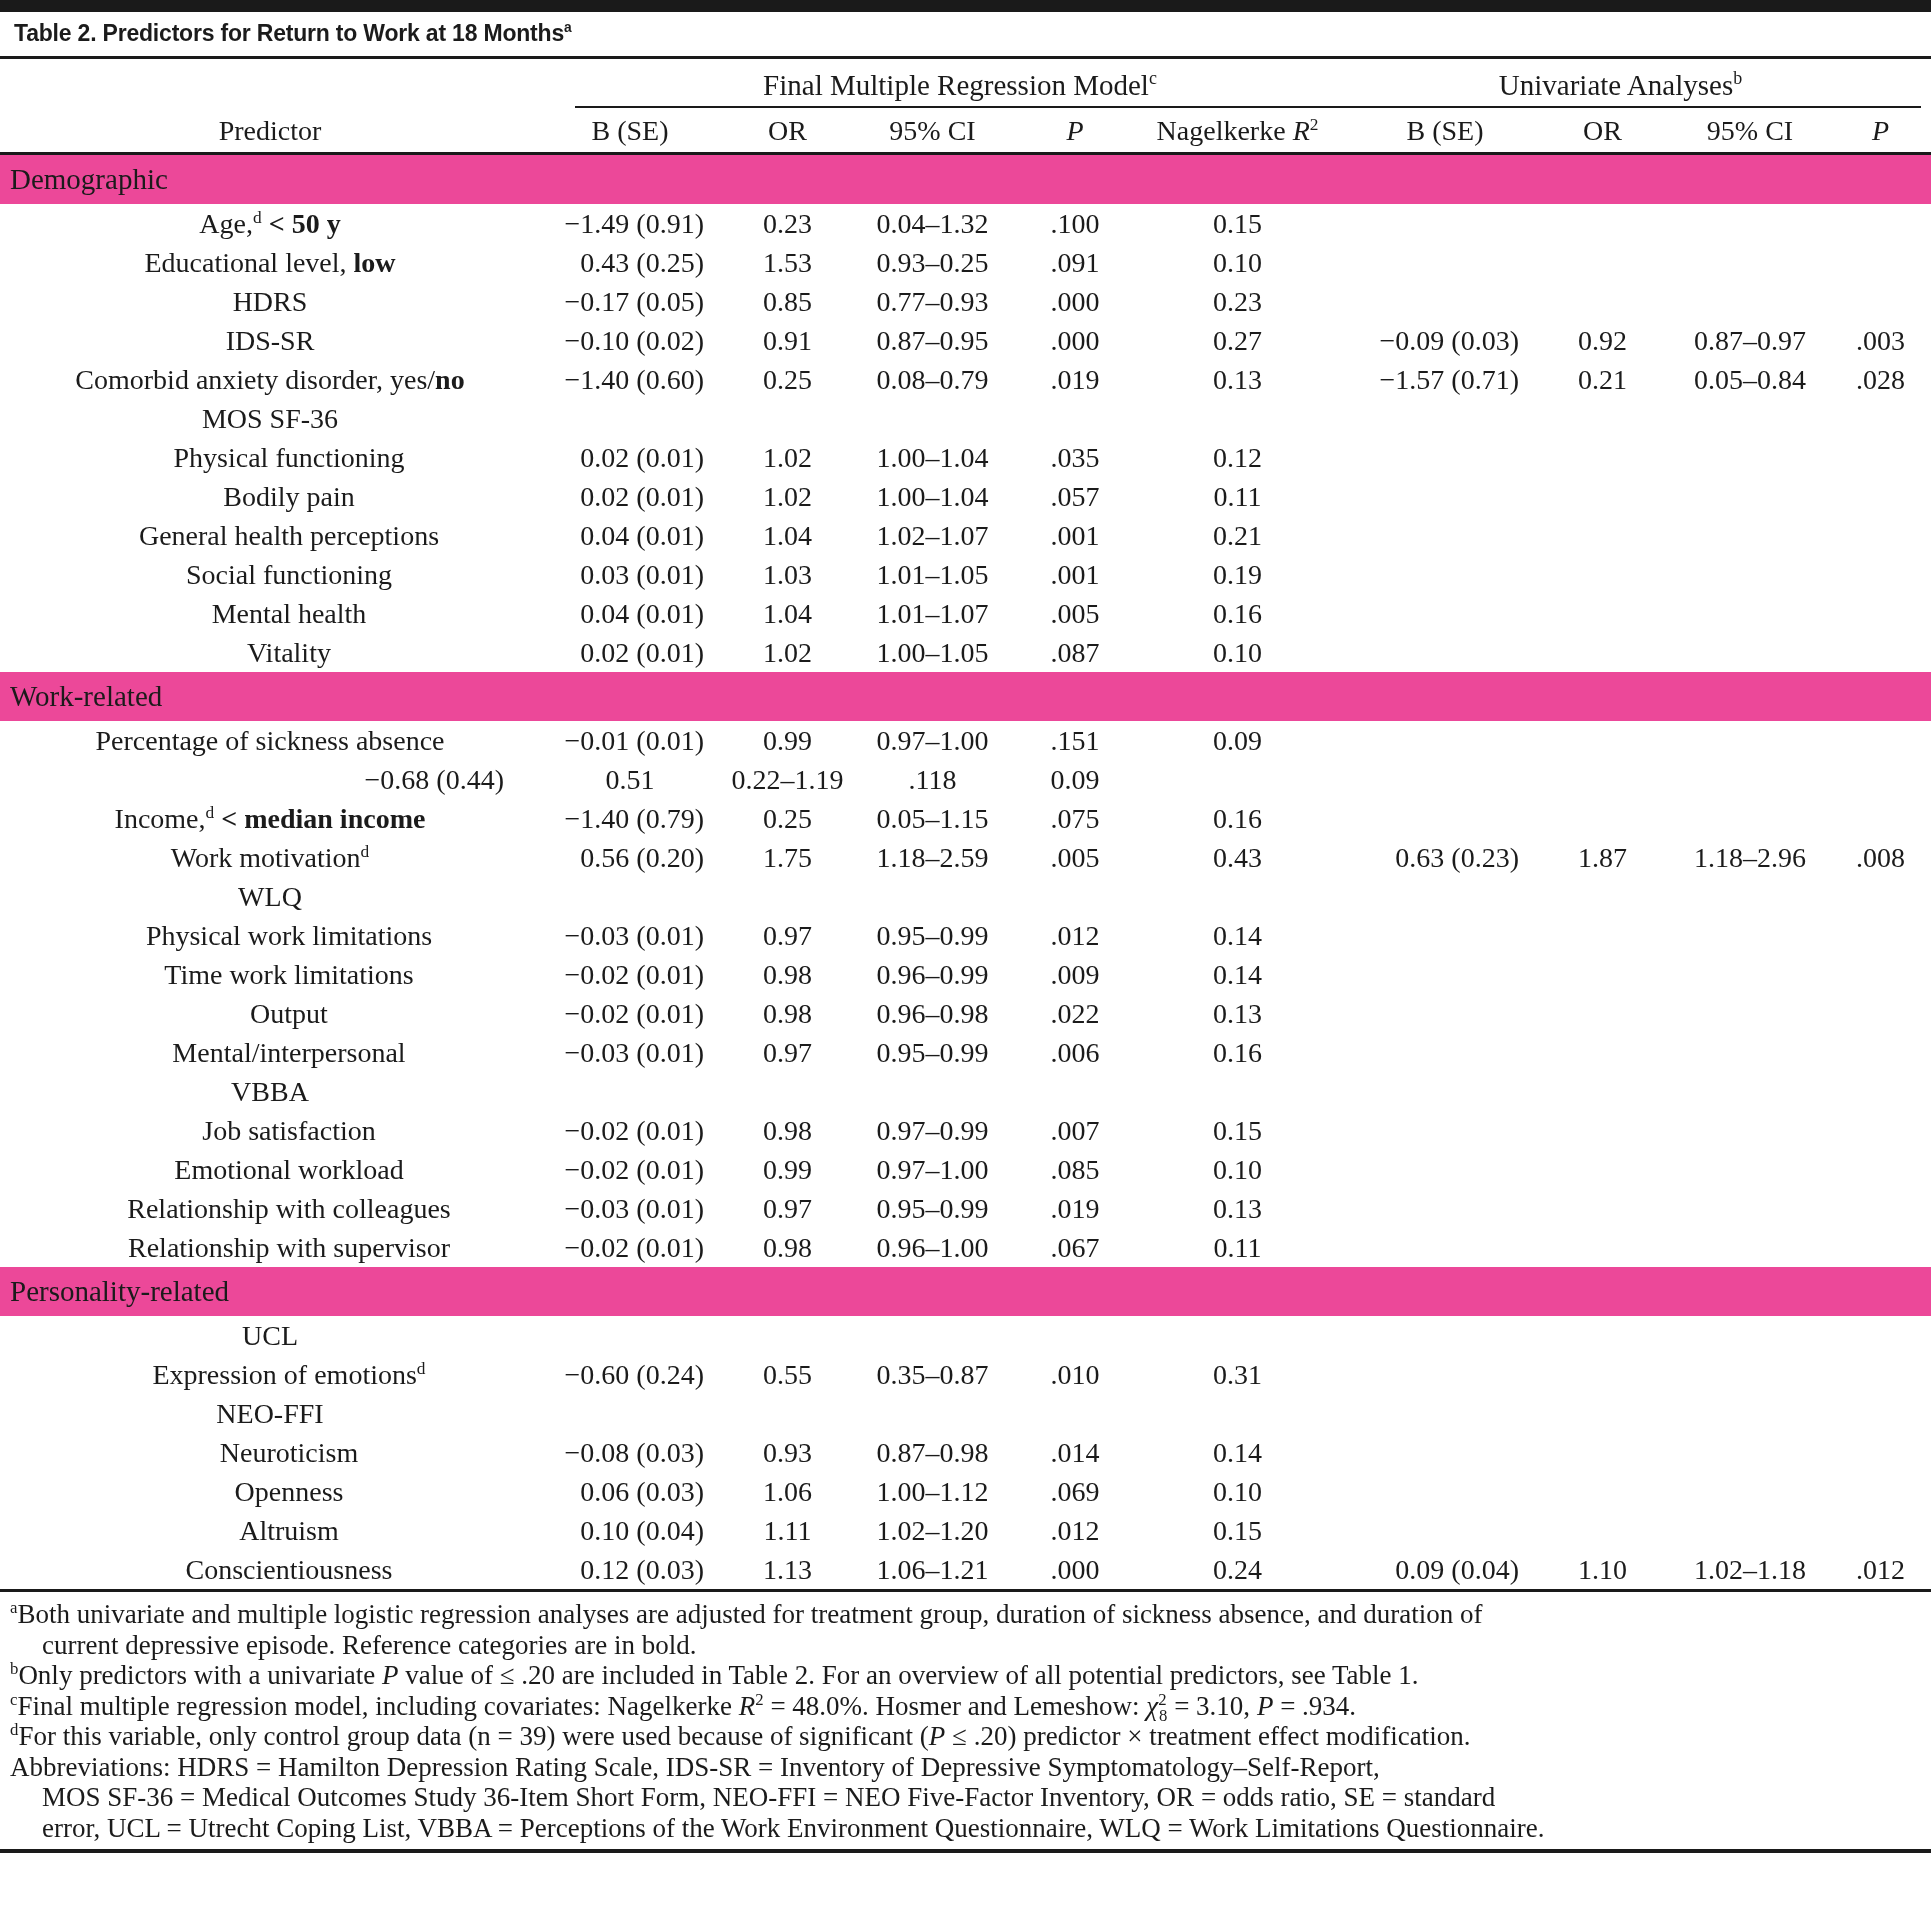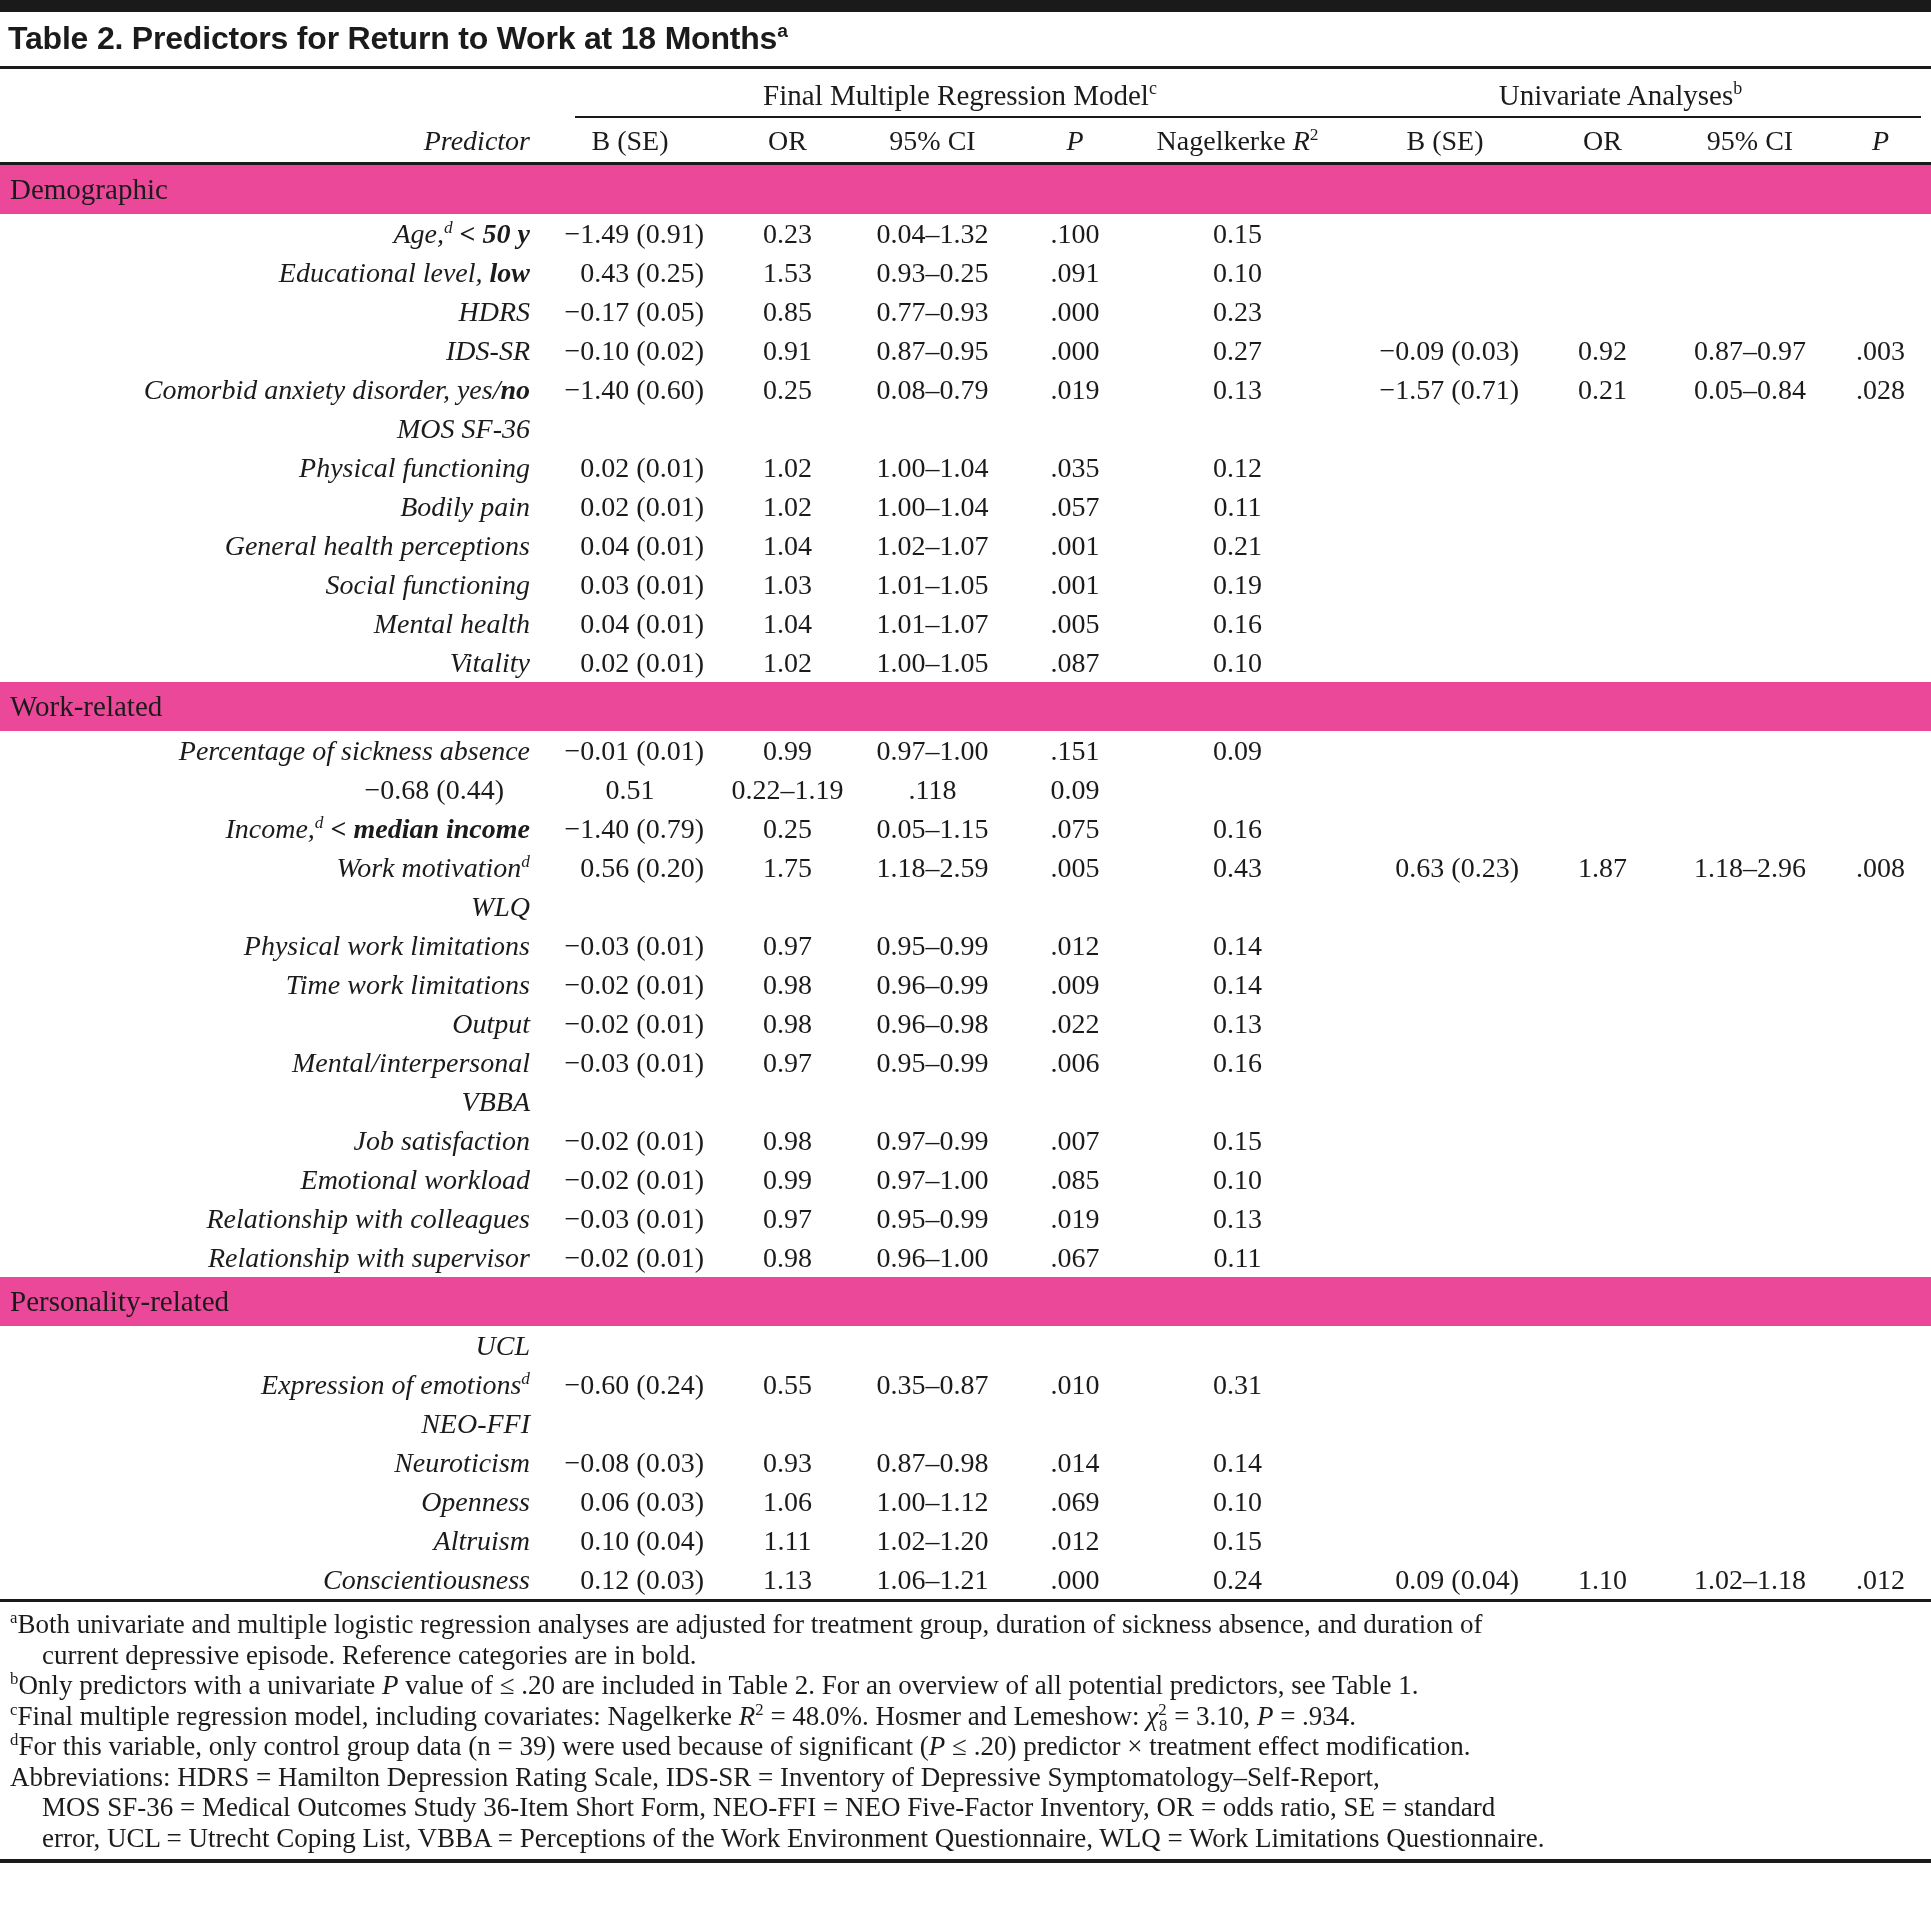--- a/index.html
+++ b/index.html
@@ -8,23 +8,23 @@
     height:1920px;
     background:#ffffff;
     color:#1b1b1b;
     font-family:"Liberation Serif", serif;
     overflow:hidden;
   }
   .topbar { height:12px; background:#1a1a1a; }
   .title {
     font-family:"Liberation Sans", sans-serif;
     font-weight:700;
-    font-size:32px;
+    font-size:23px;
     letter-spacing:-0.2px;
-    padding:8px 8px 9px;
+    padding:8px 14px 9px;
   }
   .title sup { font-size:60%; }
   .rule { border-top:3px solid #1a1a1a; }
   .grid {
     display:grid;
     grid-template-columns:520px 200px 115px 175px 110px 215px 200px 115px 180px 81px;
     padding:0 10px;
   }
   .grid-groups {
     display:grid;
@@ -32,21 +32,21 @@
     padding:8px 10px 0;
     font-size:29px;
     line-height:36px;
   }
   .group { text-align:center; border-bottom:2px solid #1a1a1a; padding-bottom:3px; }
   .group-u { margin-left:-25px; }
   .group-f { margin-left:45px; }
   sup { font-size:62%; line-height:0; vertical-align:super; }
   sub { font-size:62%; line-height:0; vertical-align:sub; }
   .grid-headers { font-size:28px; padding-top:6px; padding-bottom:5px; align-items:end; line-height:33px; }
-  .a-l { text-align:right;font-style:italic; } .a-c { text-align:center; } .a-r { text-align:right; }
+  .a-l { text-align:center; } .a-c { text-align:center; } .a-r { text-align:right; }
   .b { font-weight:700; } .i { font-style:italic; }
   .section-row { background:#ec4899; font-size:29px; line-height:49px; padding:0 10px; }
   .data-row { font-size:28px; line-height:39px; }
   .cell.bse { padding-right:26px; }
   .cell.pred.ind { padding-left:38px; }
   .footnotes { padding:7px 10px 6px; font-size:27px; line-height:30.5px; }
   .footnote { padding-left:32px; text-indent:-32px; }
   .footnote sub { margin-left:-0.45em; }
   .bottom-rule { border-top:4px solid #1a1a1a; }
 </style>

